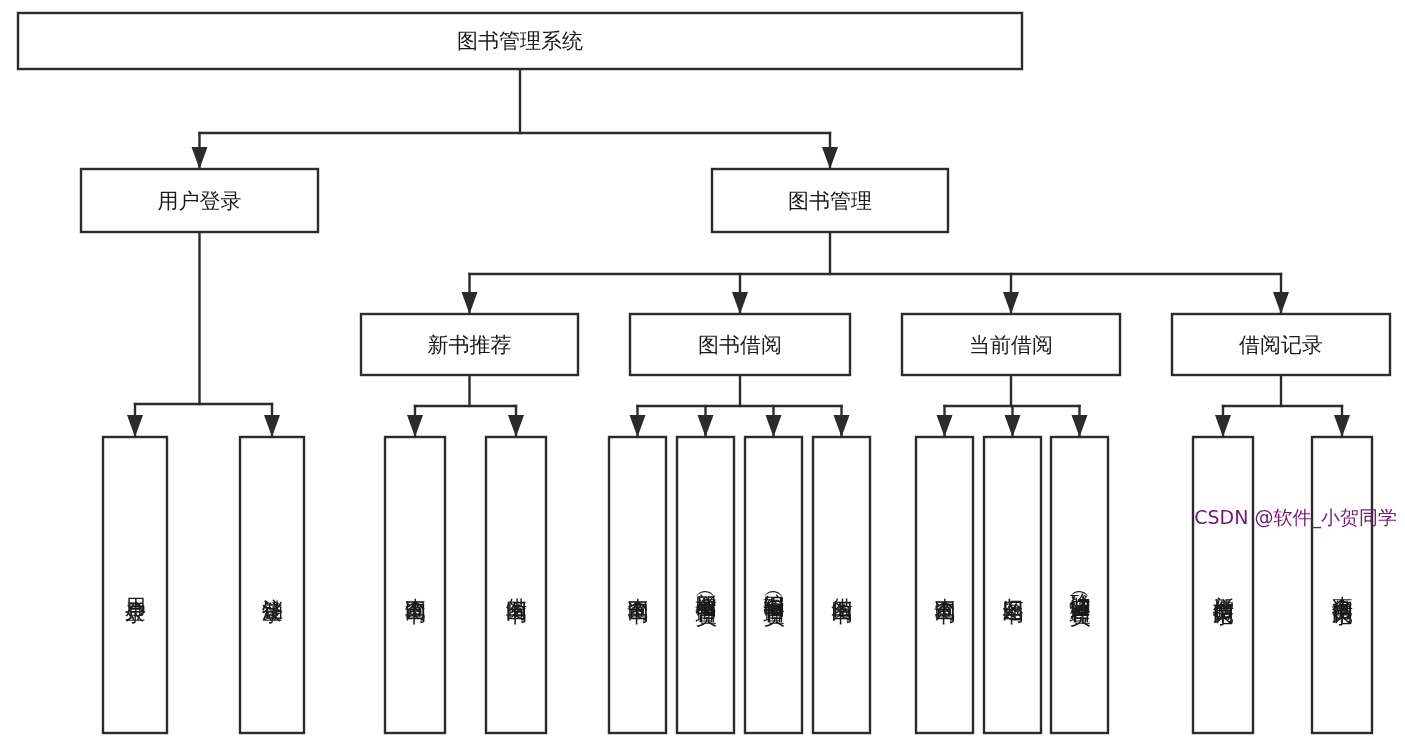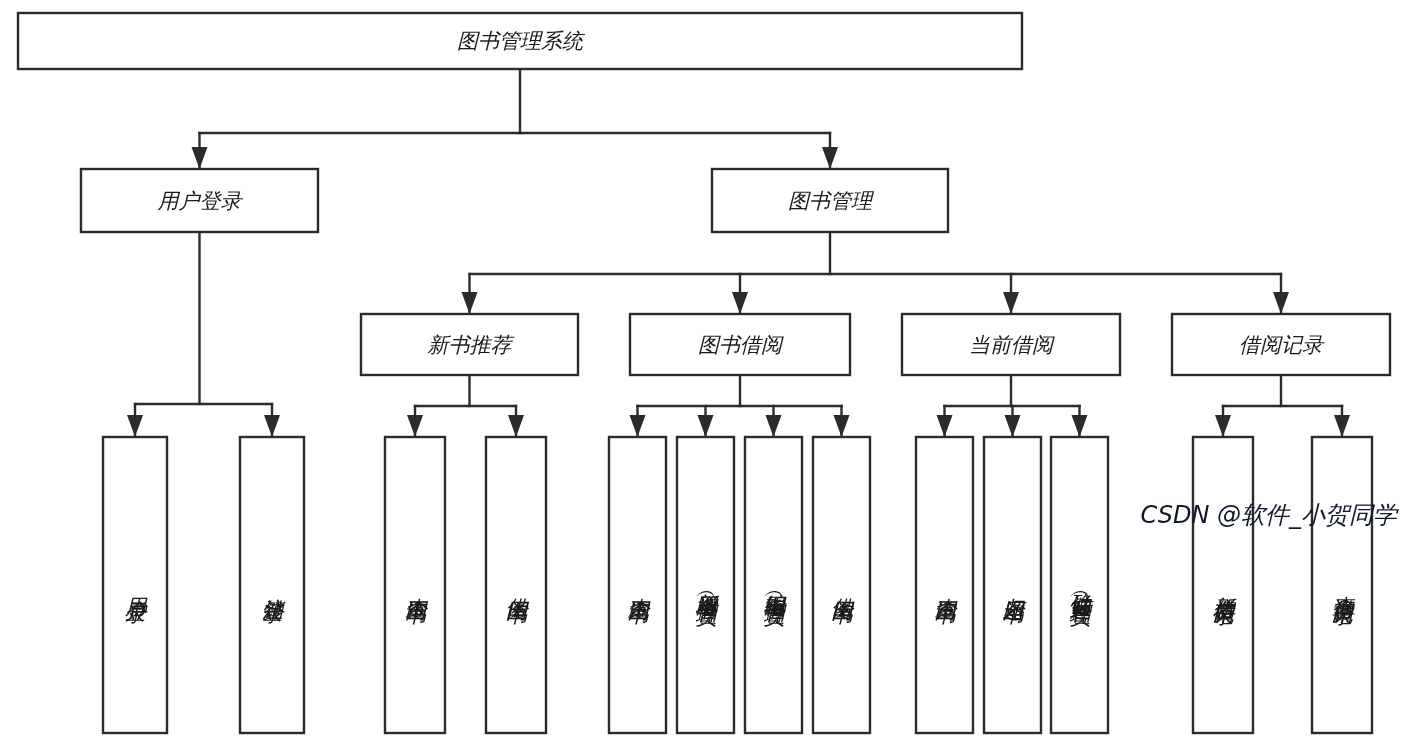--- a/index.html
+++ b/index.html
@@ -11,21 +11,20 @@
     width: 1405px;
     height: 747px;
     font-family: "DejaVu Sans", "Liberation Sans", sans-serif;
     overflow: hidden;
   }
   #diagram-root {
     position: relative;
     width: 1405px;
     height: 535px;
     background: #ffffff;
-    font-style: italic;
   }
   svg.diagram-canvas {
     position: absolute;
     left: 0;
     top: 0;
     width: 1405px;
     height: 747px;
   }
   .node-box {
     fill: #ffffff;
@@ -63,22 +62,22 @@
     justify-content: center;
     text-align: center;
     white-space: nowrap;
     pointer-events: none;
   }
   .watermark {
     position: absolute;
     right: 8px;
     bottom: 4px;
     font-family: "DejaVu Sans", "Liberation Sans", sans-serif;
-    font-size: 24px;
-    color: #0f172a;
+    font-size: 19px;
+    color: #701a75;
     white-space: nowrap;
   }
 </style>
 </head>
 <body>
 
 <div id="diagram-root">
 
   <svg class="diagram-canvas" viewBox="0 0 1405 747">
     <g id="connectors-layer">

